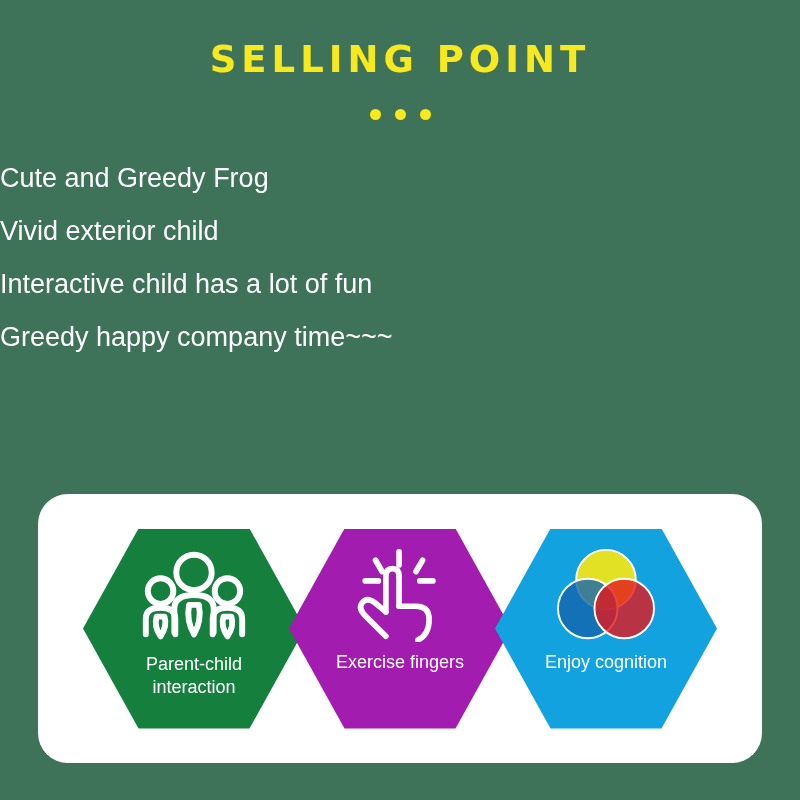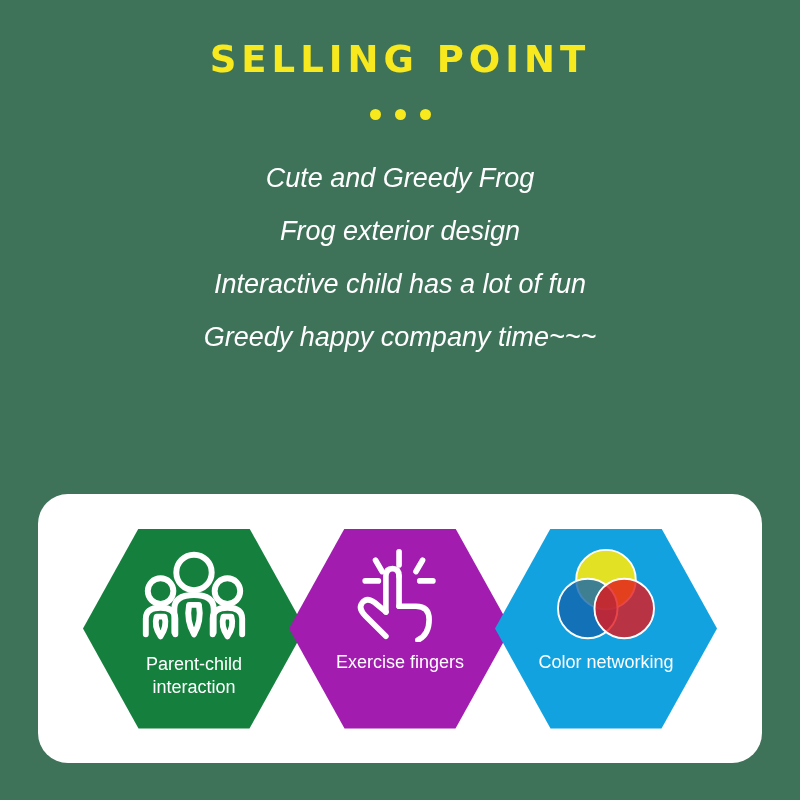--- a/index.html
+++ b/index.html
@@ -45,22 +45,21 @@
   .dot {
     width: 11px;
     height: 11px;
     border-radius: 50%;
     background: #f7e91e;
   }
 
   
   .feature-list {
     margin-top: 32px;
-    text-align: center;
-    font-style: italic;
+    text-align: left;
   }
 
   .feature-line {
     color: #ffffff;
     font-size: 27px;
     line-height: 53px;
     font-weight: normal;
     white-space: nowrap;
   }
 
@@ -129,21 +128,21 @@
   <div class="page-title">SELLING POINT</div>
   <div class="dots">
     <span class="dot"></span>
     <span class="dot"></span>
     <span class="dot"></span>
   </div>
 </div>
 
 <div class="feature-list">
   <div class="feature-line">Cute and Greedy Frog</div>
-  <div class="feature-line">Frog exterior design</div>
+  <div class="feature-line">Vivid exterior child</div>
   <div class="feature-line">Interactive child has a lot of fun</div>
   <div class="feature-line">Greedy happy company time~~~</div>
 </div>
 
 <div class="card">
   <div class="hex-row">
 
     <div class="hex hex-1">
       <div class="hex-icon">
         <svg viewBox="0 0 120 96" width="118" height="96">
@@ -190,17 +189,17 @@
     <div class="hex hex-3">
       <div class="hex-icon">
         <svg viewBox="0 0 110 100" width="106" height="96">
           <g stroke="#ffffff" stroke-width="2">
             <circle cx="55" cy="34" r="31" fill="#f5e612" fill-opacity="0.92"></circle>
             <circle cx="36" cy="64" r="31" fill="#1466ad" fill-opacity="0.80"></circle>
             <circle cx="74" cy="64" r="31" fill="#e2181c" fill-opacity="0.80"></circle>
           </g>
         </svg>
       </div>
-      <div class="hex-label">Color networking</div>
+      <div class="hex-label">Enjoy cognition</div>
     </div>
 
   </div>
 </div>
 
 </body></html>

